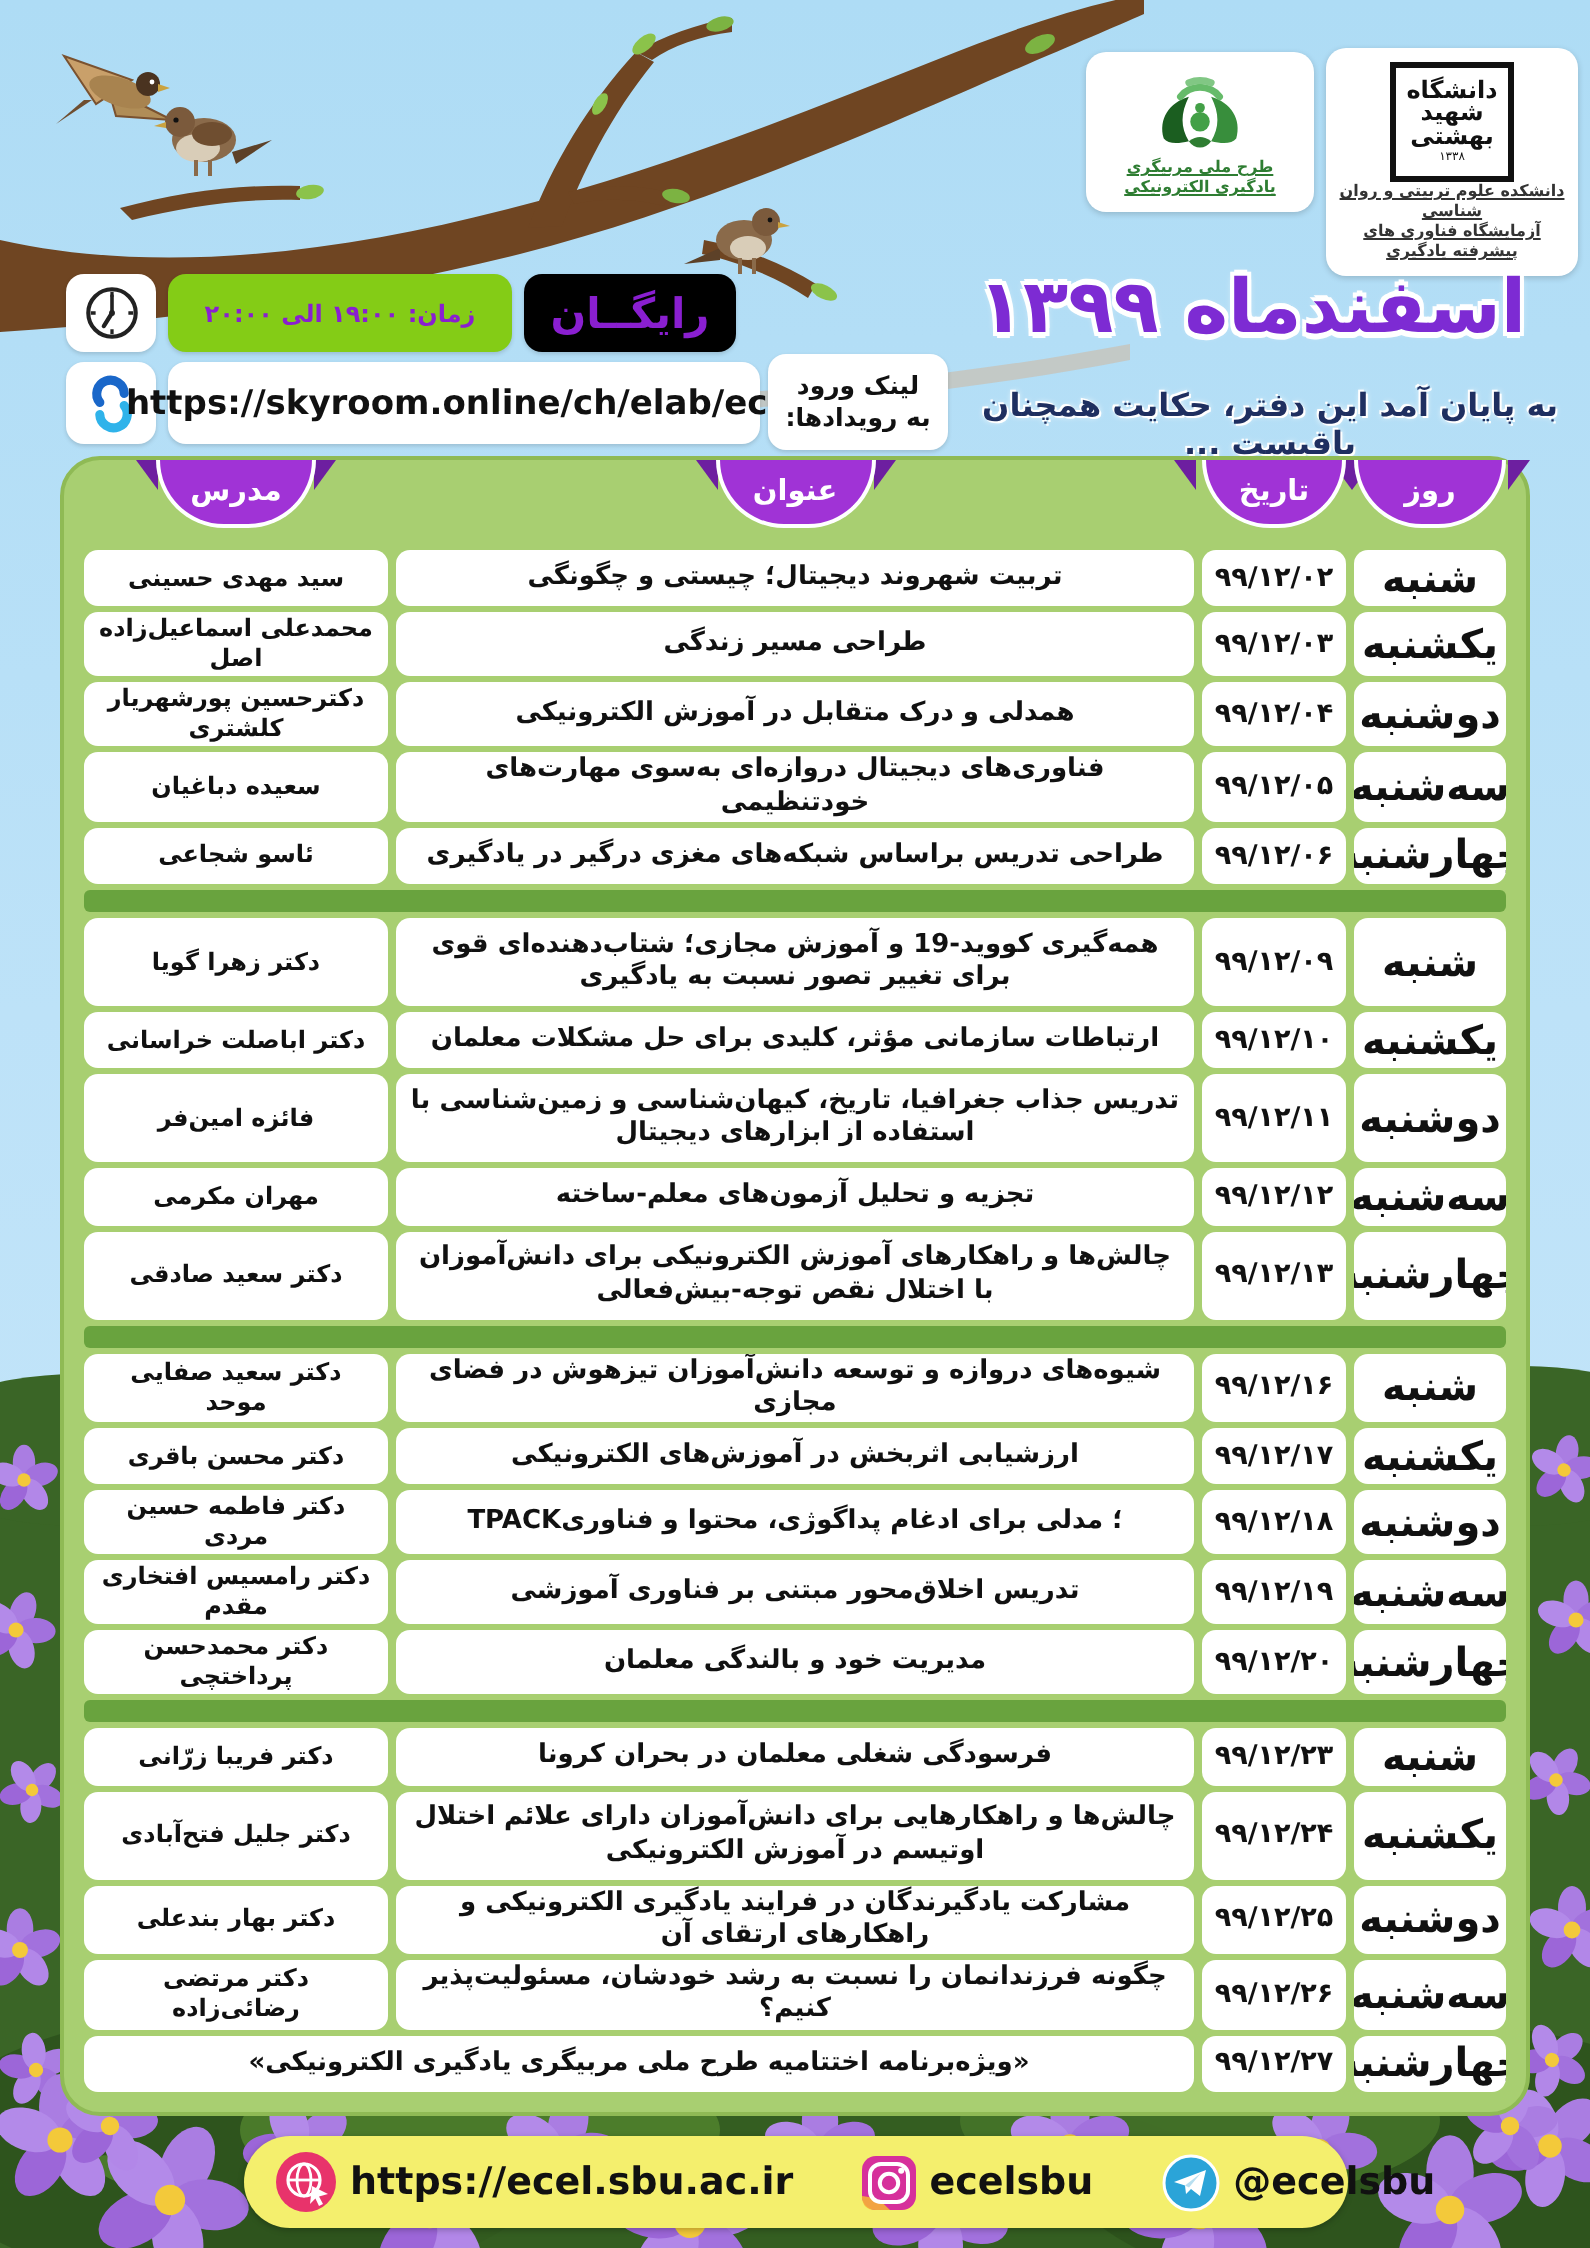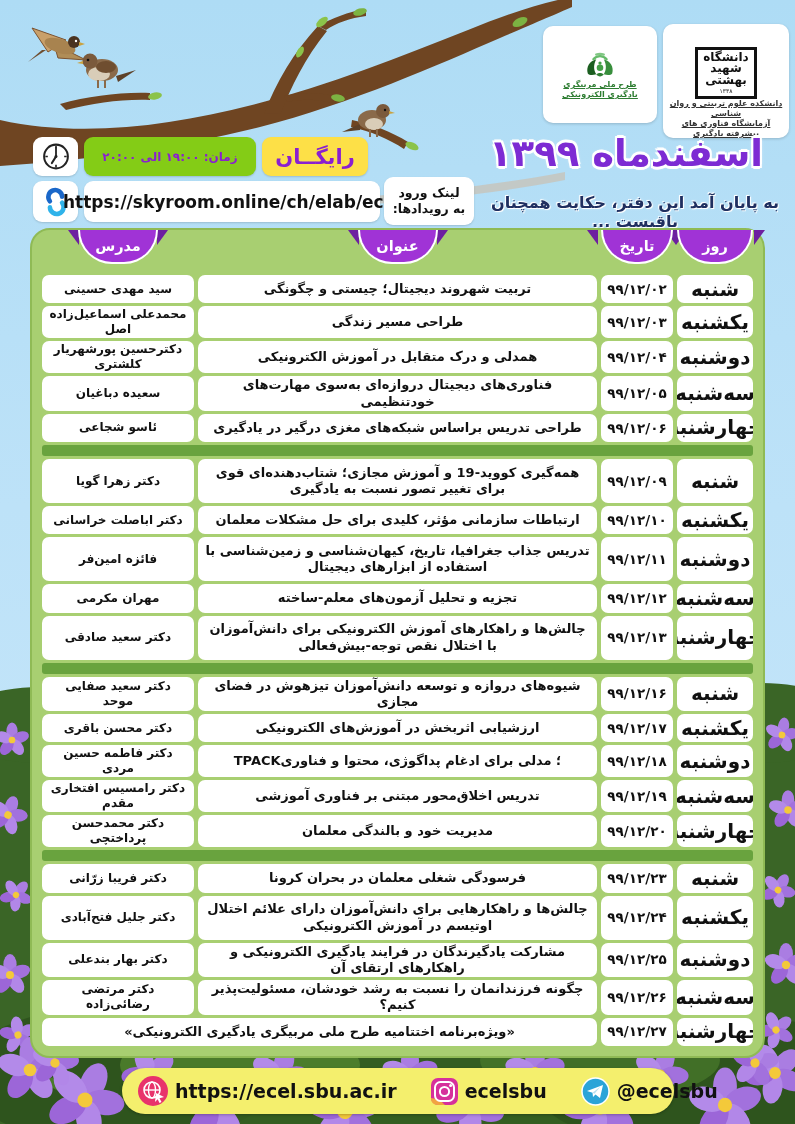--- a/index.html
+++ b/index.html
@@ -4,41 +4,41 @@
 <style>
   html,body{margin:0;padding:0;background:#888;}
   .poster{position:relative;width:795px;height:1124px;overflow:hidden;
     font-family:"DejaVu Sans","Liberation Sans",sans-serif;direction:rtl;margin:0 auto;}
   
   .sky{position:absolute;inset:0;background:linear-gradient(180deg,#aedcf5 0%,#bde2f8 45%,#c8e7fa 100%);}
   .flowers{position:absolute;left:0;top:645px;width:795px;height:479px;}
   .branch{position:absolute;left:0;top:0;width:575px;height:245px;}
   
   .logo-card{position:absolute;background:#fff;border-radius:10px;box-shadow:0 1px 3px rgba(0,0,0,.18);
-    display:flex;flex-direction:column;align-items:center;justify-content:space-between;padding:23px 4px;box-sizing:border-box;}
-  .logo-card.program{left:543px;top:26px;width:114px;height:97px;}
+    display:flex;flex-direction:column;align-items:center;justify-content:space-between;padding:7px 4px;box-sizing:border-box;}
+  .logo-card.program{left:543px;top:26px;width:114px;height:80px;}
   .logo-card.university{left:663px;top:24px;width:126px;height:114px;}
   .logo-caption{font-size:8px;font-weight:bold;color:#2e7d32;text-align:center;line-height:1.25;text-decoration:underline;}
   .logo-caption.uni{color:#333;}
   .sbu-emblem{width:62px;height:62px;border:3px solid #111;box-sizing:border-box;display:flex;flex-direction:column;
     align-items:center;justify-content:center;line-height:.95;padding:2px;}
   .sbu-emblem .t{font-size:12px;font-weight:bold;color:#111;}
   .sbu-emblem .y{font-size:6px;color:#111;margin-top:2px;}
   
   .main-title{position:absolute;top:132px;right:4px;width:330px;text-align:center;font-size:37px;font-weight:bold;color:#7d2bd3;
     text-shadow:0 0 4px #fff,2px 2px 0 #fff,-2px 2px 0 #fff,2px -2px 0 #fff,-2px -2px 0 #fff,0 3px 0 #fff,0 -3px 0 #fff;}
   .subtitle{position:absolute;top:193px;right:4px;width:312px;text-align:center;font-size:16px;font-weight:bold;color:#1f2f60;
     text-shadow:0 0 3px #fff,1px 1px 0 #fff,-1px -1px 0 #fff;}
   
   .pill{position:absolute;border-radius:9px;display:flex;align-items:center;justify-content:center;box-sizing:border-box;
     box-shadow:0 1px 2px rgba(0,0,0,.15);}
   .icon-card{background:#fff;}
   .clock-card{left:33px;top:137px;width:45px;height:39px;}
   .time-pill{left:84px;top:137px;width:172px;height:39px;background:#84cc16;color:#8a1fd0;font-weight:bold;font-size:12px;}
-  .free-pill{left:262px;top:137px;width:106px;height:39px;background:#fde047;color:#8a1fd0;font-weight:bold;font-size:21px;}
+  .free-pill{left:262px;top:137px;width:106px;height:39px;background:#000000;color:#8a1fd0;font-weight:bold;font-size:21px;}
   .skyroom-card{left:33px;top:181px;width:45px;height:41px;}
   .link-pill{left:84px;top:181px;width:296px;height:41px;background:#fff;direction:ltr;font-weight:bold;font-size:17px;color:#111;}
   .caption-pill{left:384px;top:177px;width:90px;height:48px;background:#fff;font-weight:bold;font-size:12.5px;color:#111;
     flex-direction:column;line-height:1.3;}
   
   .schedule{position:absolute;left:30px;top:228px;width:735px;height:830px;background:#a8cf71;border:2px solid #8fba55;
     border-radius:20px;box-sizing:border-box;padding:6px 10px 10px;display:flex;flex-direction:column;gap:3px;}
   .header-row,.row{display:grid;grid-template-columns:76px 72px 1fr 152px;gap:4px;}
   .header-row{height:36px;flex:none;align-items:start;}
   .badge-wrap{position:relative;display:flex;justify-content:center;margin-top:-6px;direction:ltr;}

